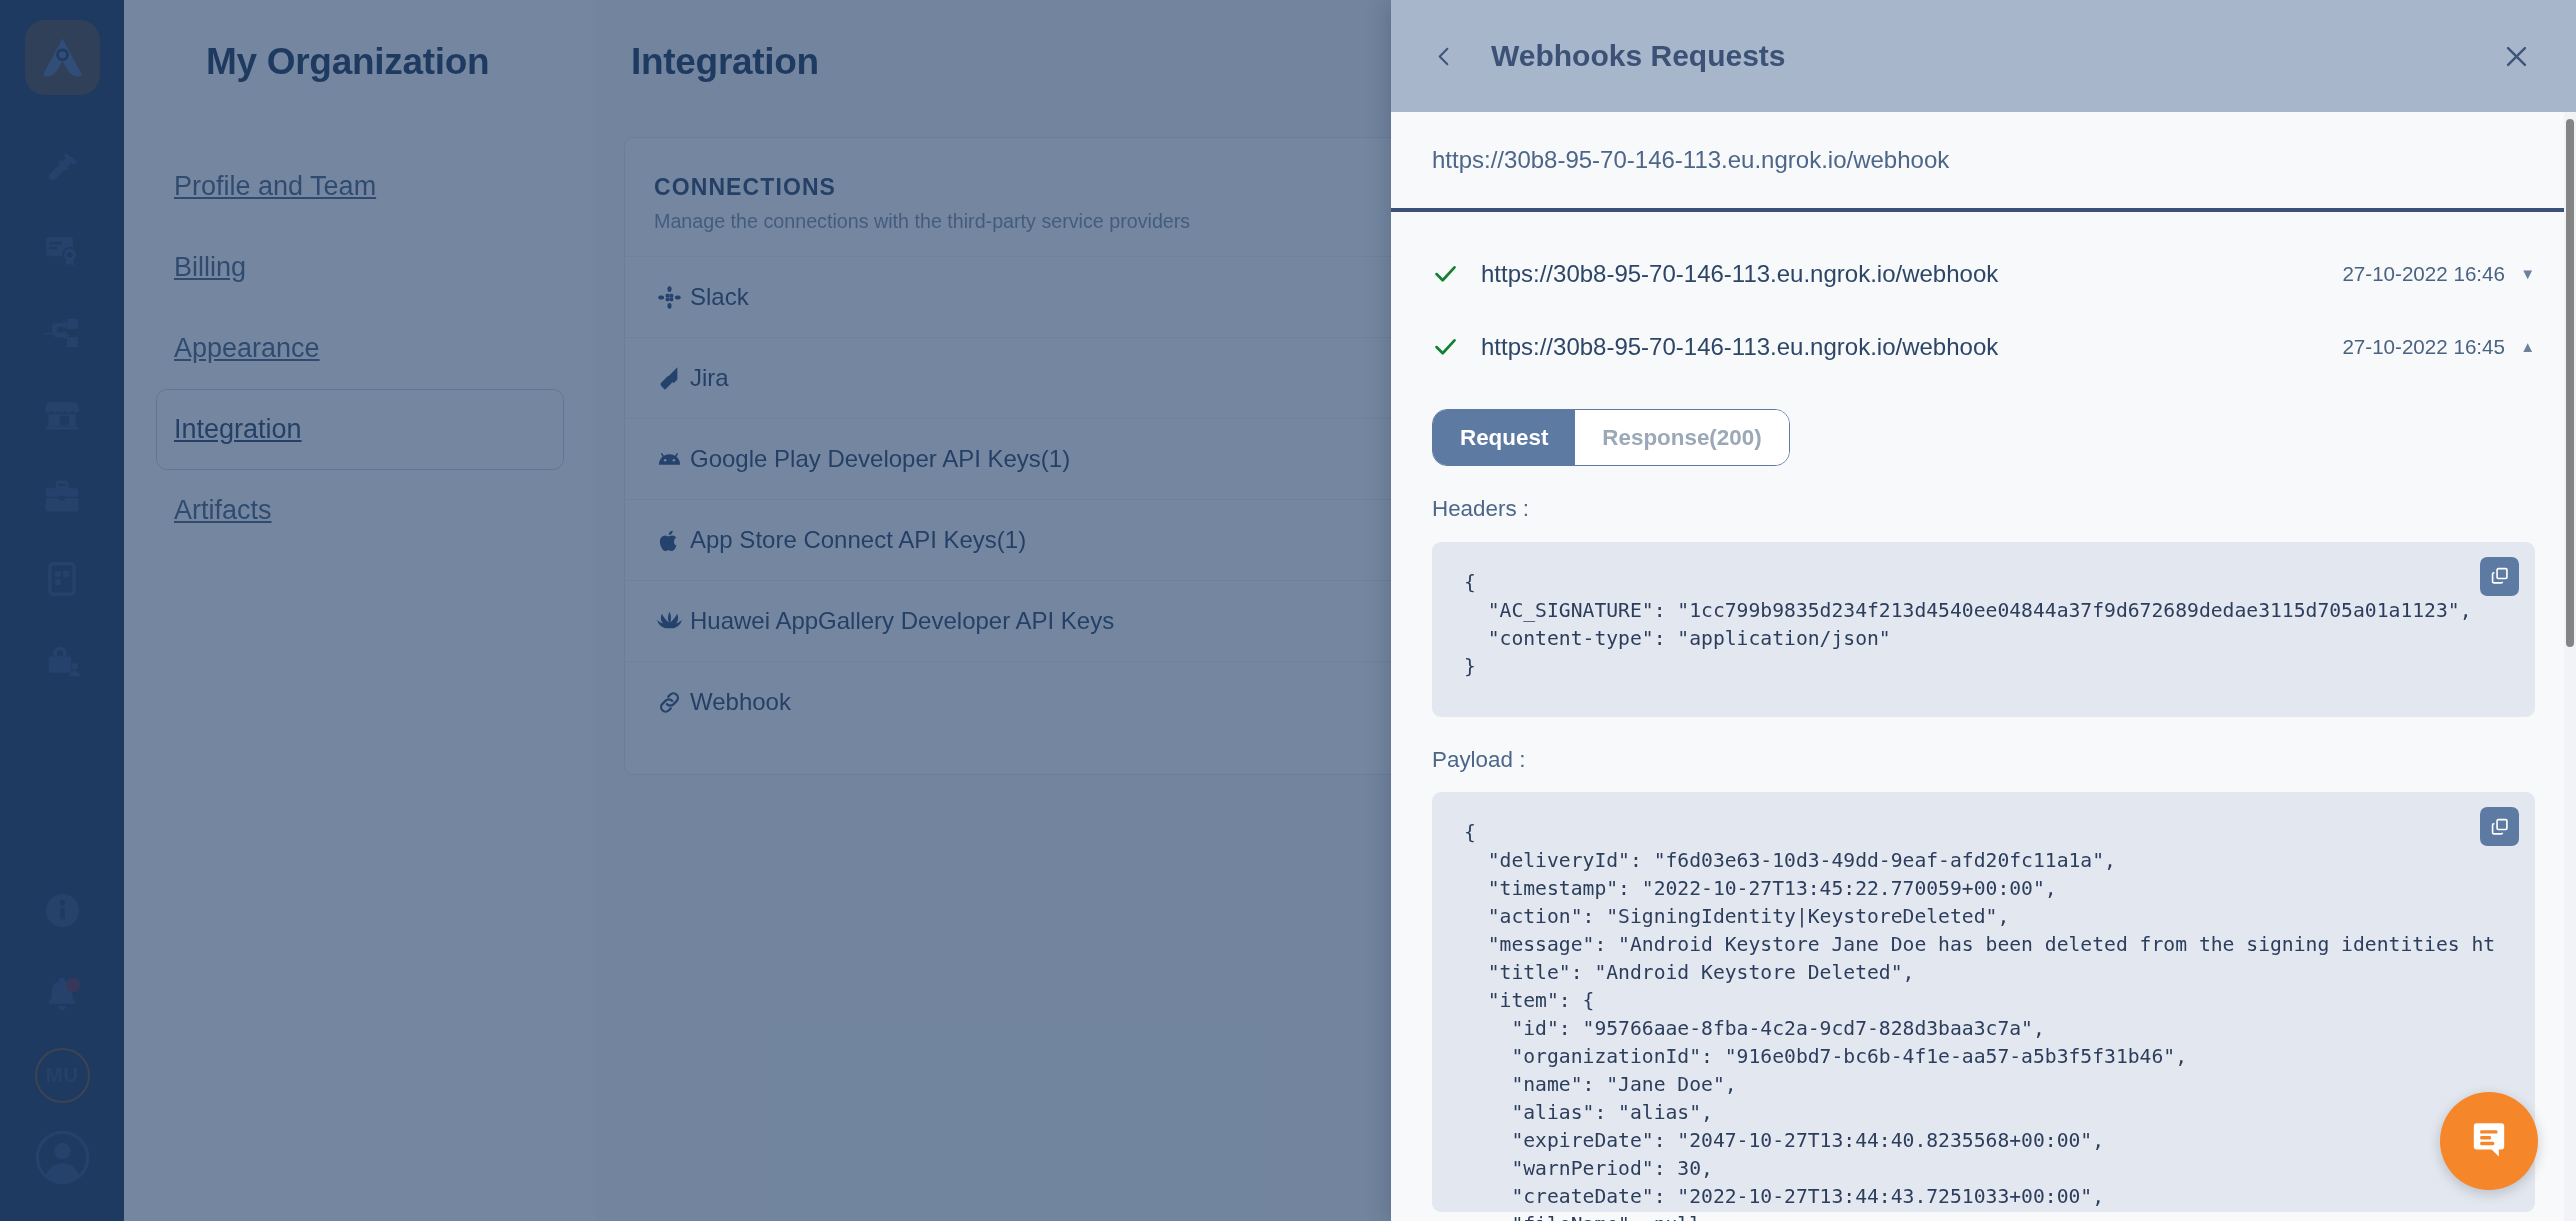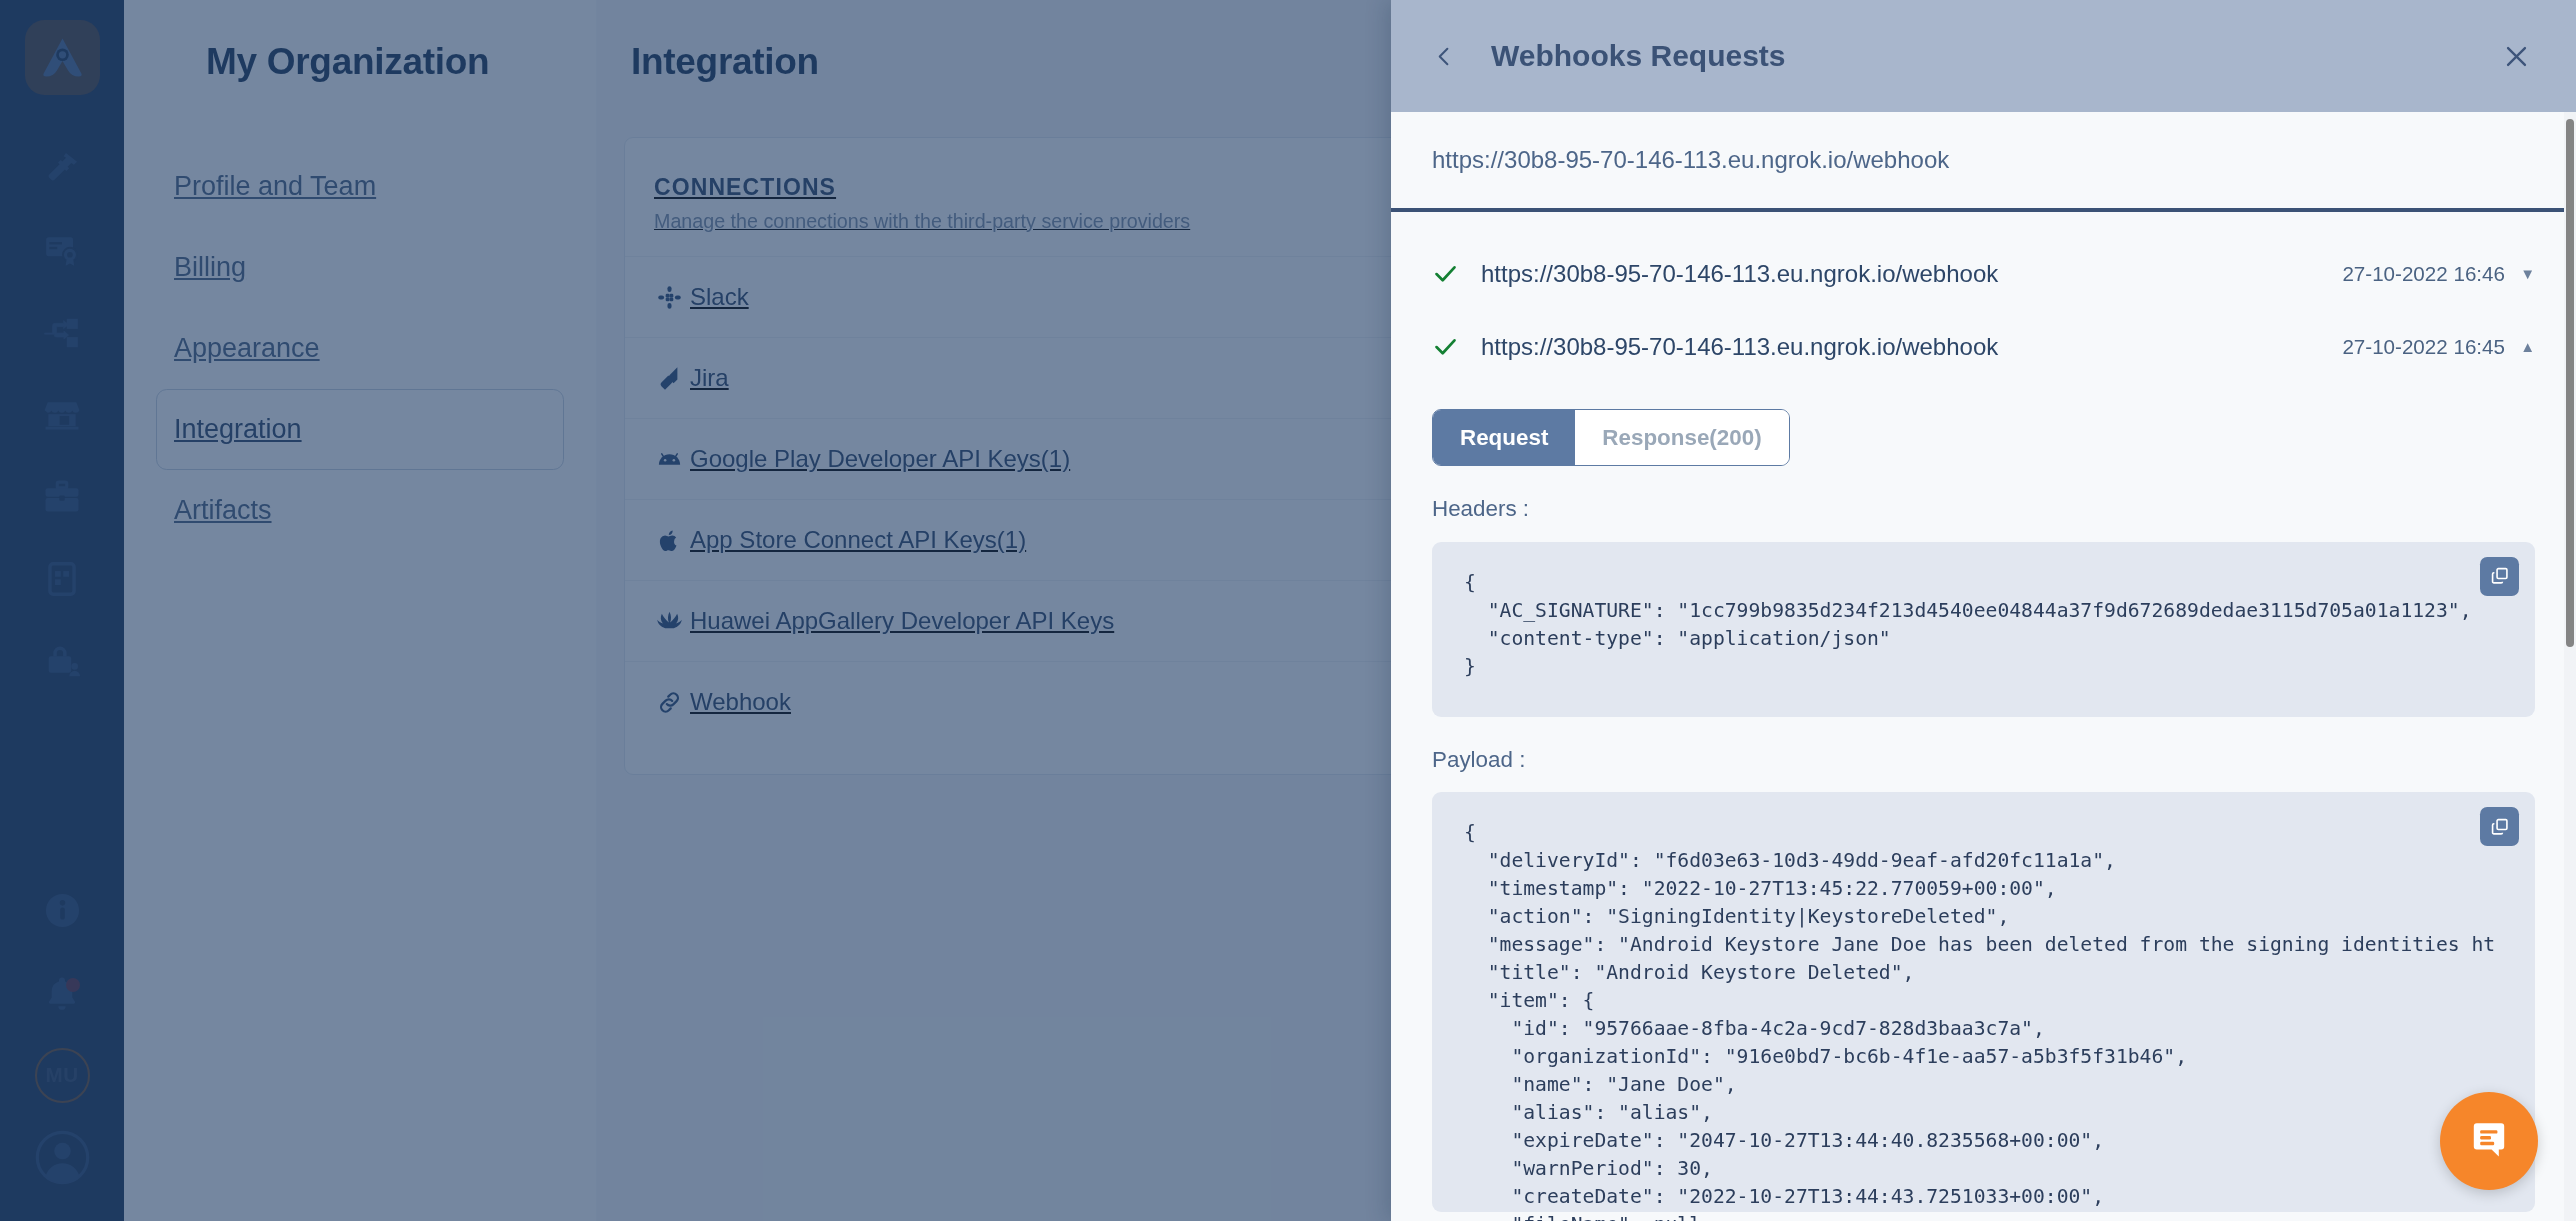--- a/index.html
+++ b/index.html
@@ -72,21 +72,20 @@
     font-size: 37px; font-weight: 700; color: #1b3557;
     padding: 41px 0 0 34px; letter-spacing: -0.3px;
   }
   .card {
     margin: 54px 0 0 27px;
     width: 1404px;
     background: #fff;
     border: 0.9px solid #e3e8ee;
     border-radius: 9px;
     padding: 36px 0 32px 0;
-    text-decoration: underline;
   }
   .card-title {
     font-size: 23px; font-weight: 700; color: #2d4668;
     letter-spacing: 1.1px; padding: 0 0 0 29px;
   }
   .card-sub {
     font-size: 19.7px; color: #7d8ea5; padding: 9px 0 0 29px;
   }
   .conn-list { margin-top: 23px; }
   .conn-row {
@@ -152,21 +151,21 @@
   .req-row:first-child { margin-top: 25px; }
   .check-icon { width: 30px; color: #148033; display:flex; align-items:center; }
   .req-url { font-size: 24px; color: #2d4668; margin-left: 19px; flex: 1 1 auto; }
   .req-time { font-size: 20.6px; color: #4a6282; }
   .req-caret { width: 30px; text-align: right; color: #6d819c; font-size: 15px; }
 
   .seg {
     margin: 26px 0 0 41px;
     display: inline-flex;
     border: 1.3px solid #5d7aa3;
-    border-radius: 9px;
+    border-radius: 15px;
     overflow: hidden;
   }
   .seg-btn {
     height: 55px; padding: 0 27px;
     display: flex; align-items: center; justify-content: center;
     font-size: 22.4px; font-weight: 700;
     background: #fff; color: #9aa8b8; cursor: pointer;
   }
   .seg-btn.active { background: #5d7aa3; color: #fff; }
 

